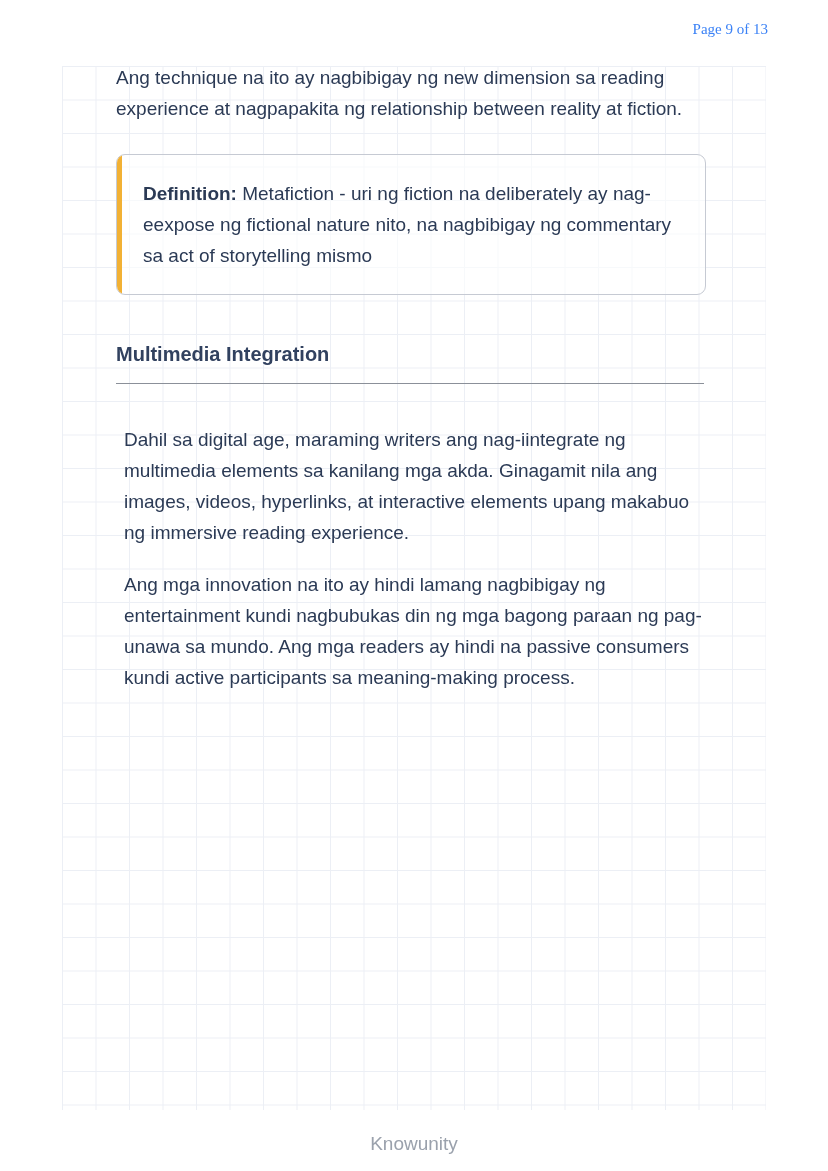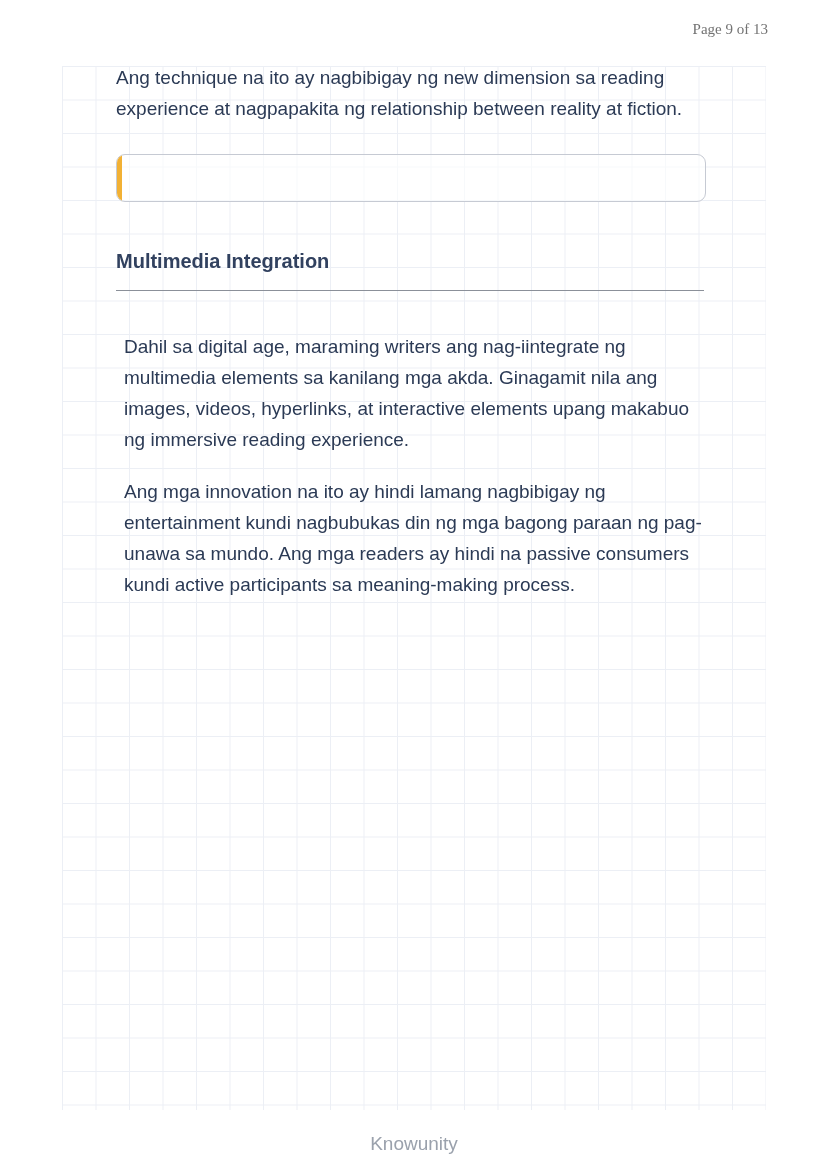--- a/index.html
+++ b/index.html
@@ -25,21 +25,21 @@
       linear-gradient(to bottom, #eceff5 1px, transparent 1px);
     background-size: 33.5px 33.5px;
     background-position: 0 0;
   }
   .page-indicator {
     position: absolute;
     top: 21px;
     right: 60px;
     font-family: "Liberation Serif", "DejaVu Serif", serif;
     font-size: 15px;
-    color: #737373;
+    color: #3b82f6;
   }
   .content {
     position: absolute;
     left: 116px;
     top: 62px;
     width: 590px;
     color: #2b3a55;
     font-size: 19px;
     line-height: 31px;
   }
@@ -103,20 +103,21 @@
 <div class="grid-bg"></div>
 
 <div class="page-indicator">Page 9 of 13</div>
 
 <div class="content">
 
   <p>Ang technique na ito ay nagbibigay ng new dimension sa reading experience at nagpapakita ng relationship between reality at fiction.</p>
 
   <div class="definition-box">
     <span class="definition-accent"></span>
+    <p><span class="definition-label">Definition:</span><span> Metafiction - uri ng fiction na deliberately ay nag-eexpose ng fictional nature nito, na nagbibigay ng commentary sa act of storytelling mismo</span></p>
   </div>
 
   <h2 class="section-heading">Multimedia Integration</h2>
   <hr class="heading-rule">
 
   <div class="section-body">
     <p>Dahil sa digital age, maraming writers ang nag-iintegrate ng multimedia elements sa kanilang mga akda. Ginagamit nila ang images, videos, hyperlinks, at interactive elements upang makabuo ng immersive reading experience.</p>
     <p>Ang mga innovation na ito ay hindi lamang nagbibigay ng entertainment kundi nagbubukas din ng mga bagong paraan ng pag-unawa sa mundo. Ang mga readers ay hindi na passive consumers kundi active participants sa meaning-making process.</p>
   </div>
 

